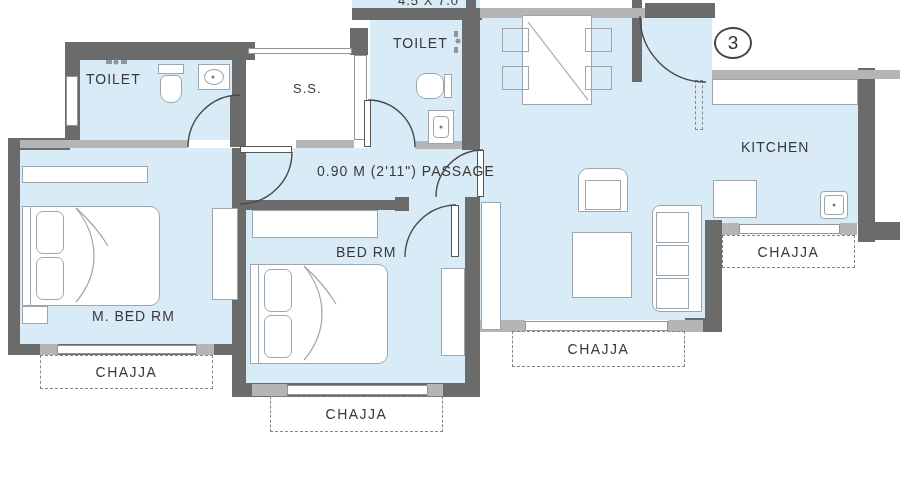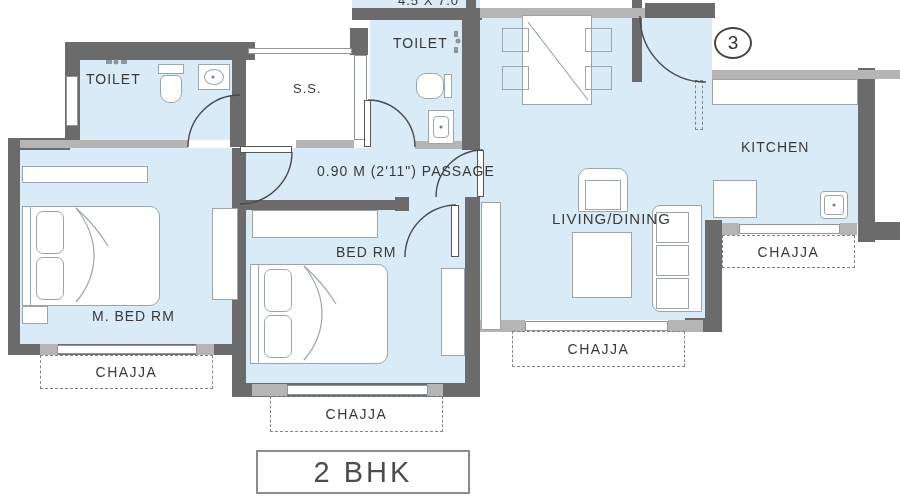--- a/index.html
+++ b/index.html
@@ -181,26 +181,22 @@
     <span class="chajja-lbl">CHAJJA</span>
   </div>
   <div class="dashbox" style="left:722px;top:235px;width:133px;height:33px;">
     <span class="chajja-lbl">CHAJJA</span>
   </div>
 
   <div class="lbl" style="left:86px;top:71px;font-size:14px;">TOILET</div>
   <div class="lbl" style="left:393px;top:35px;font-size:14px;">TOILET</div>
   <div class="lbl" style="left:293px;top:81px;font-size:13px;">S.S.</div>
   <div class="lbl" style="left:741px;top:139px;font-size:14px;">KITCHEN</div>
-  <div class="lbl" style="left:552px;top:210px;font-size:15px;">LIVING/DINING</div>
   <div class="lbl" style="left:317px;top:163px;font-size:14px;">0.90 M (2'11") PASSAGE</div>
   <div class="lbl" style="left:336px;top:244px;font-size:14px;">BED RM</div>
   <div class="lbl" style="left:92px;top:308px;font-size:14px;">M. BED RM</div>
   <div class="lbl" style="left:398px;top:-7px;font-size:13px;">4.5 X 7.0</div>
 
   <div id="unit-circle">
     <span>3</span>
   </div>
-  <div id="bhk-box">
-    <span>2 BHK</span>
-  </div>
 
 </div>
 
 </body></html>

